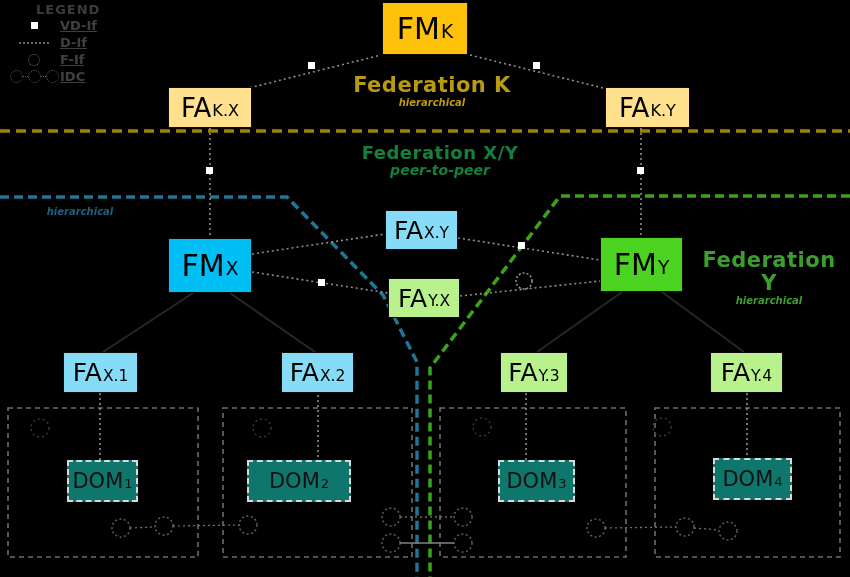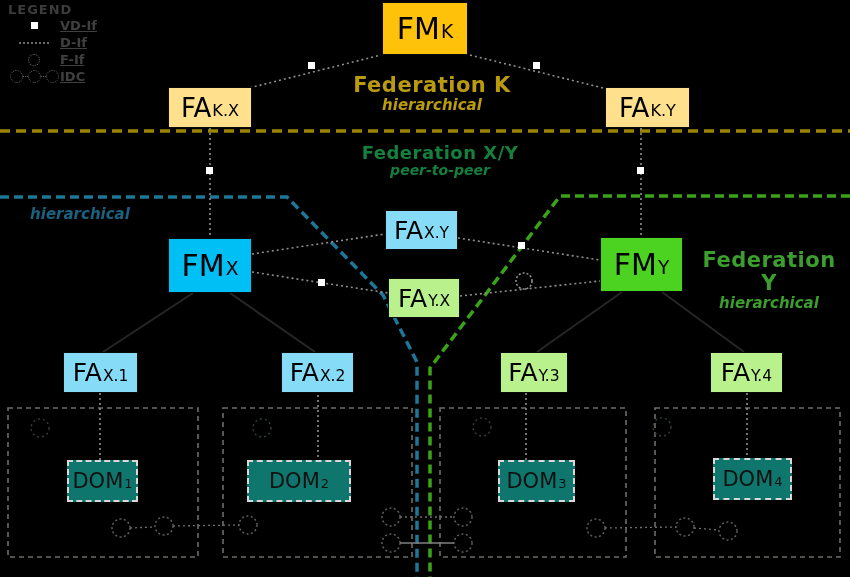--- a/index.html
+++ b/index.html
@@ -4,35 +4,35 @@
 <style>
   html,body{margin:0;padding:0;background:#000;}
   .stage{
     position:relative;width:850px;height:577px;background:#000;overflow:hidden;
     font-family:"DejaVu Sans","Liberation Sans",sans-serif;
   }
   .stage svg{position:absolute;left:0;top:0;}
 
   
   .legend{position:absolute;left:8px;top:2px;color:#424242;}
-  .legend .title{font-size:13px;font-weight:bold;letter-spacing:1px;color:#3c3c3c;}
+  .legend .title{font-size:13px;font-weight:bold;letter-spacing:1px;color:#3c3c3c;margin-left:28px;}
   .legend .row{display:flex;align-items:center;height:17px;}
   .legend .sym{width:52px;display:flex;align-items:center;justify-content:center;}
   .legend .lab{font-size:13px;font-weight:600;color:#404040;text-decoration:underline;}
   .sym-square{width:7px;height:7px;background:#fff;}
   .sym-dotline{width:30px;border-top:2px dotted #6a6a6a;}
   .sym-dotcircle{width:10px;height:10px;border:1.5px dotted #6a6a6a;border-radius:50%;}
   .sym-chain{display:flex;align-items:center;}
   .sym-chain i{display:block;width:11px;height:11px;border:1.5px dotted #5f5f5f;border-radius:50%;}
   .sym-chain s{display:block;width:5px;border-top:1px dotted #5f5f5f;}
 
   
   .fedlabel{position:absolute;text-align:center;line-height:1.1;}
   .fedlabel .t{font-size:21px;font-weight:bold;letter-spacing:.5px;}
-  .fedlabel .s{font-size:15px;font-style:italic;font-weight:600;}
+  .fedlabel .s{font-size:10px;font-style:italic;font-weight:600;}
   .fed-k{left:347px;top:74px;width:170px;color:#BA9B10;}
   .fed-x{left:4px;top:206px;width:152px;color:#1C6180;}
   .fed-y{left:693px;top:209px;width:152px;color:#3C9E2E;margin-top:40px;}
   .fed-xy{left:340px;top:143px;width:200px;color:#15803d;}
   .fed-xy .t{font-size:18px;}
   .fed-xy .s{font-size:14px;}
 
   
   .node{
     position:absolute;display:flex;align-items:center;justify-content:center;

